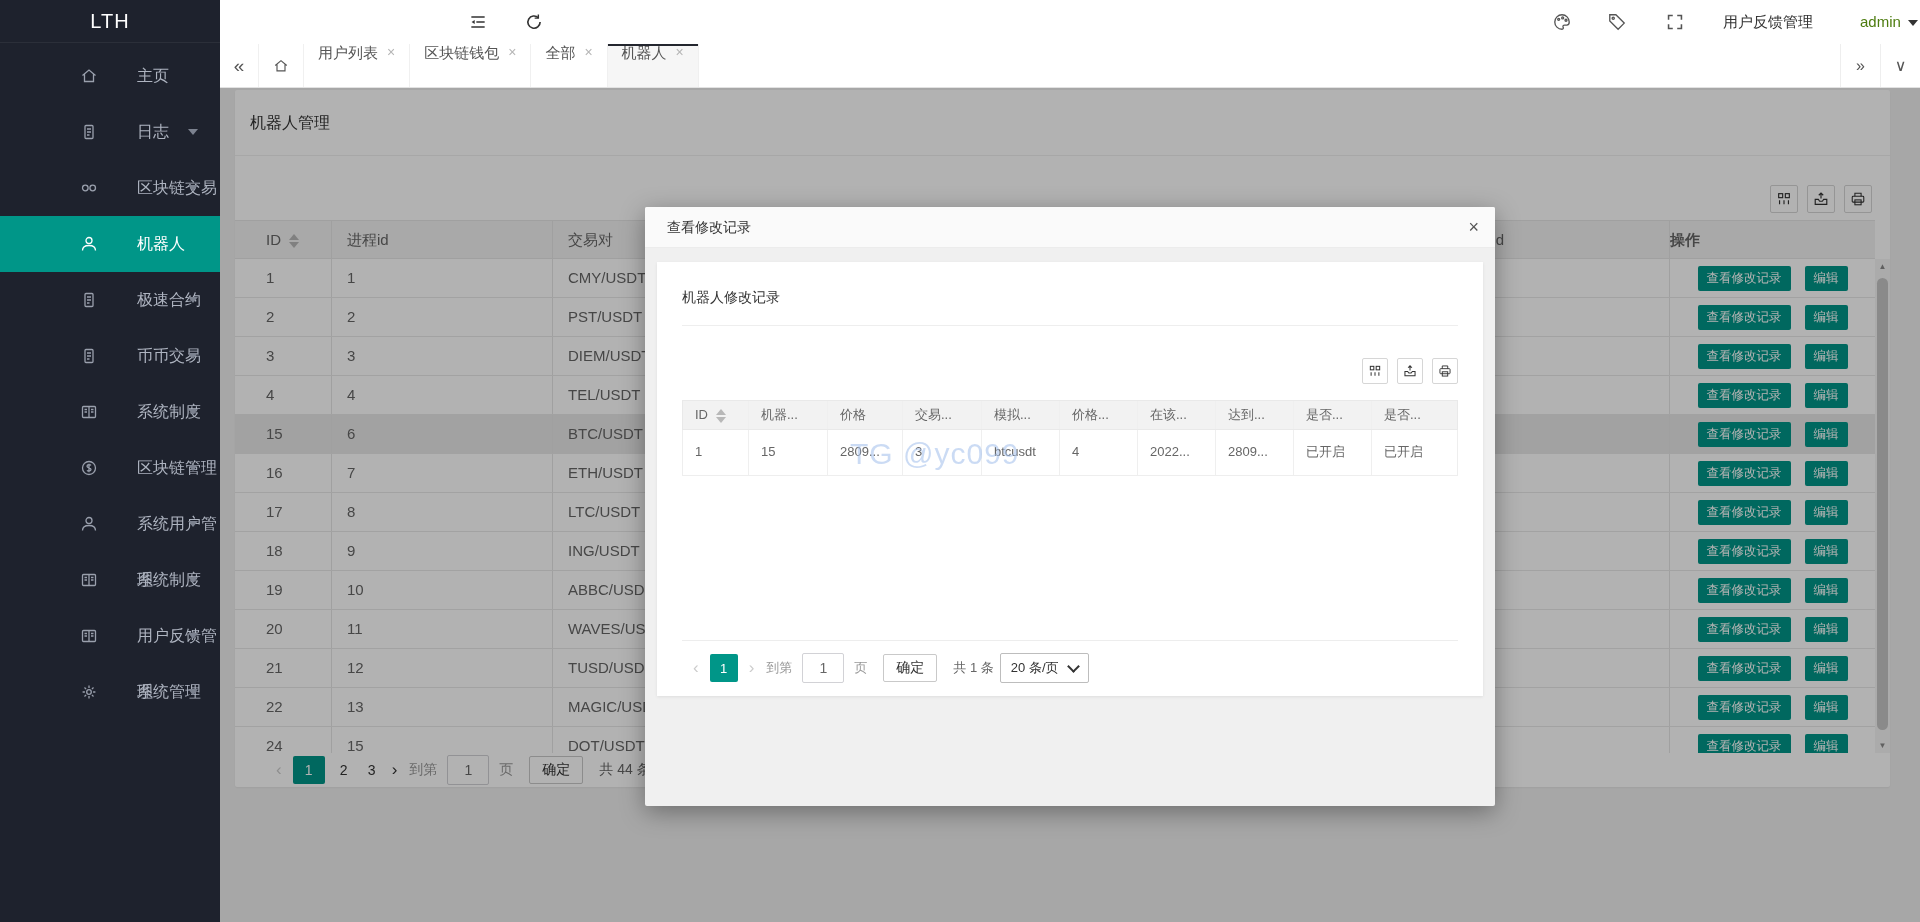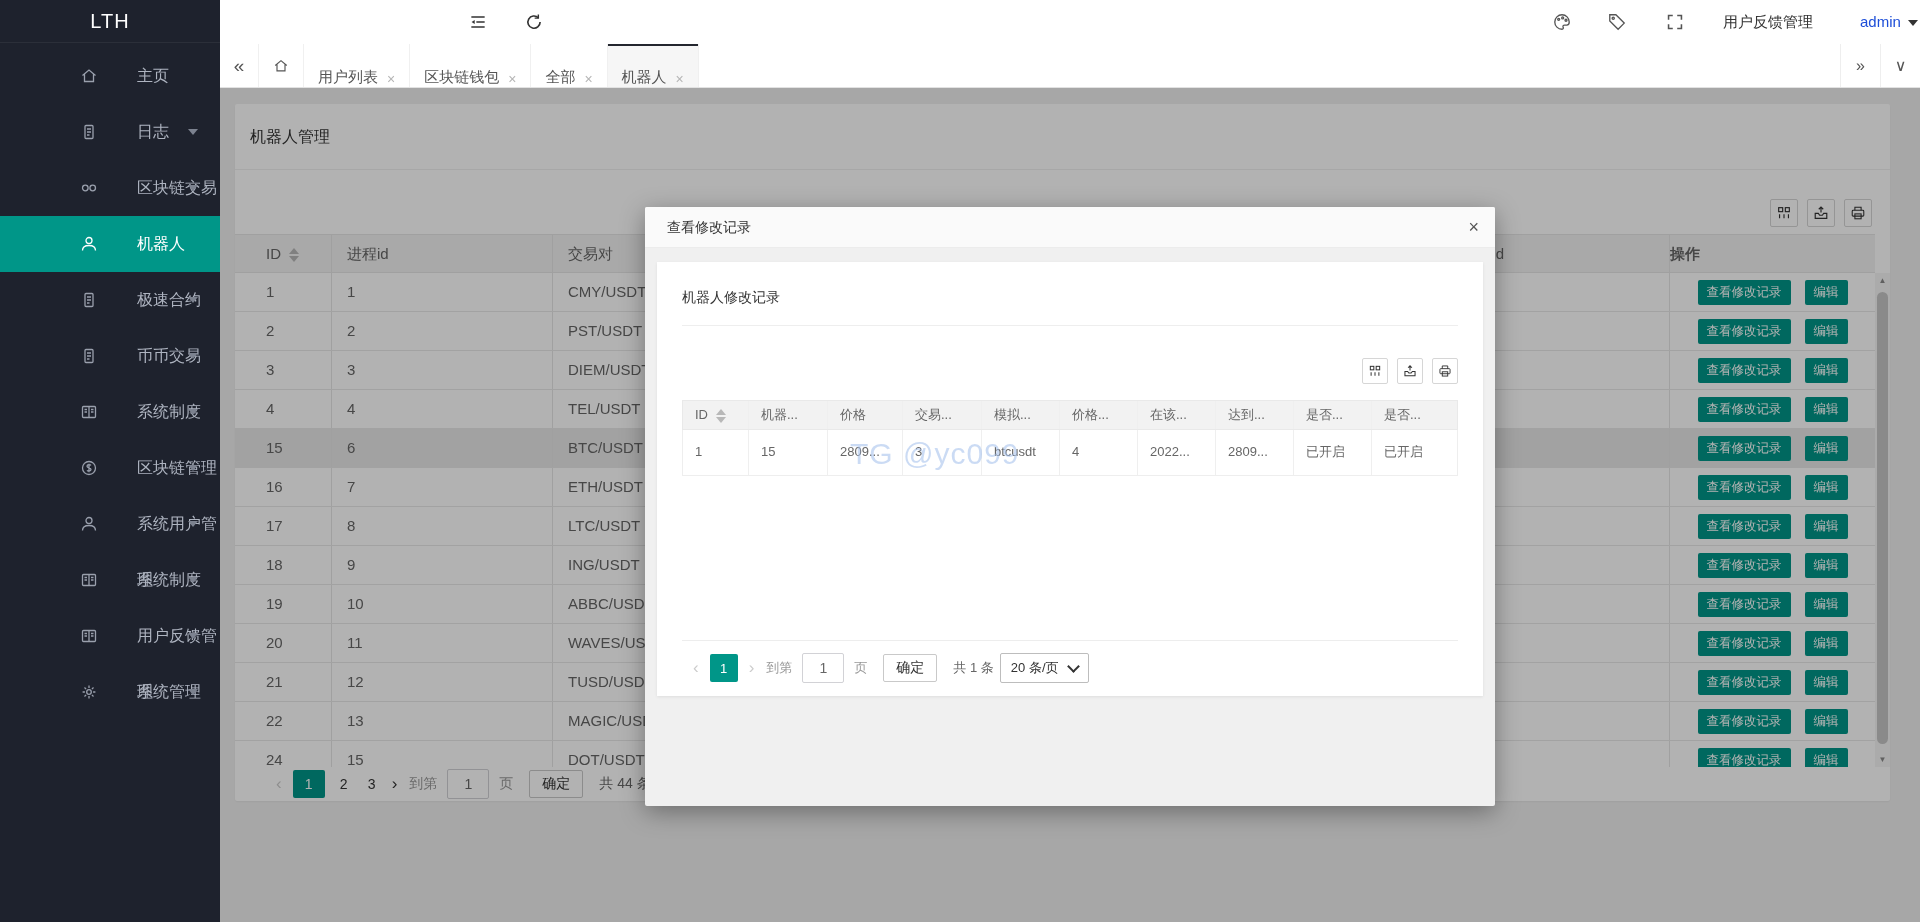--- a/index.html
+++ b/index.html
@@ -16,42 +16,42 @@
   .mi .ic{position:absolute;left:80px;top:19px;width:18px;height:18px;color:#9aa0ad;}
   .mi.active{background:#009688;color:#fff;}
   .mi.active .ic{color:#fff;}
   .mi .caret{position:absolute;right:22px;top:25px;width:0;height:0;
              border-left:5px solid transparent;border-right:5px solid transparent;border-top:6px solid #7c828f;}
 
   
   #navbar{position:absolute;left:220px;top:0;width:1700px;height:44px;background:#fff;z-index:5;}
   .nav-ic{position:absolute;top:12px;width:20px;height:20px;color:#333;cursor:pointer;}
   #sendcode{position:absolute;left:1503px;top:0;height:44px;line-height:44px;font-size:15px;color:#333;cursor:pointer;}
-  #adminbox{position:absolute;left:1640px;top:0;height:44px;line-height:44px;font-size:15px;color:#1d4ed8;cursor:pointer;}
+  #adminbox{position:absolute;left:1640px;top:0;height:44px;line-height:44px;font-size:15px;color:#4d7c0f;cursor:pointer;}
   #adminbox .dcaret{display:inline-block;margin-left:7px;vertical-align:middle;width:0;height:0;
                     border-left:5px solid transparent;border-right:5px solid transparent;border-top:6px solid #333;}
 
   
   #tabbar{position:absolute;left:220px;top:44px;width:1700px;height:43px;background:#fff;
           border-bottom:1px solid #e2e2e2;display:flex;align-items:stretch;z-index:5;}
   .tb-collapse{width:38px;display:flex;align-items:center;justify-content:center;font-size:19px;color:#555;cursor:pointer;}
   .tab-home{width:44px;display:flex;align-items:center;justify-content:center;border-left:1px solid #f0f0f0;
             border-right:1px solid #f0f0f0;color:#555;cursor:pointer;}
-  .tab{position:relative;padding:0 14px;display:flex;align-items:flex-end;gap:9px;font-size:15px;color:#555;
+  .tab{position:relative;padding:0 14px;display:flex;align-items:flex-start;gap:9px;font-size:15px;color:#555;
        border-right:1px solid #f0f0f0;cursor:pointer;white-space:nowrap;}
   .tab .x{color:#b5b5b5;font-size:14px;}
   .tab.active{background:#f6f6f6;}
   .tab.active::before{content:"";position:absolute;top:0;left:0;right:0;height:2px;background:#23262e;}
   .tb-right{margin-left:auto;display:flex;}
   .tb-btn{width:39px;display:flex;align-items:center;justify-content:center;border-left:1px solid #eee;
           color:#555;font-size:16px;cursor:pointer;}
 
   
   #content{position:absolute;left:220px;top:88px;width:1700px;height:834px;background:#f0f0f0;}
-  #card{position:absolute;left:15px;top:16px;width:1655px;height:697px;background:#fff;border-radius:2px;
+  #card{position:absolute;left:15px;top:2px;width:1655px;height:697px;background:#fff;border-radius:2px;
         box-shadow:0 1px 2px rgba(0,0,0,.05);}
   .card-title{position:absolute;left:15px;top:0;height:65px;line-height:65px;font-size:16px;color:#333;}
   .card-hr{position:absolute;left:0;top:65px;width:100%;border-top:1px solid #f0f0f0;}
   .tools{display:flex;gap:9px;}
   .tool{width:28px;height:28px;border:1px solid #d6d6d6;border-radius:2px;display:flex;align-items:center;
         justify-content:center;color:#333;background:#fff;cursor:pointer;box-sizing:border-box;}
   #main-tools{position:absolute;top:95px;right:18px;}
 
   .thead{position:absolute;left:0;top:130px;width:1640px;height:39px;background:#f2f2f2;
          border-top:1px solid #e6e6e6;border-bottom:1px solid #e6e6e6;display:flex;box-sizing:border-box;

